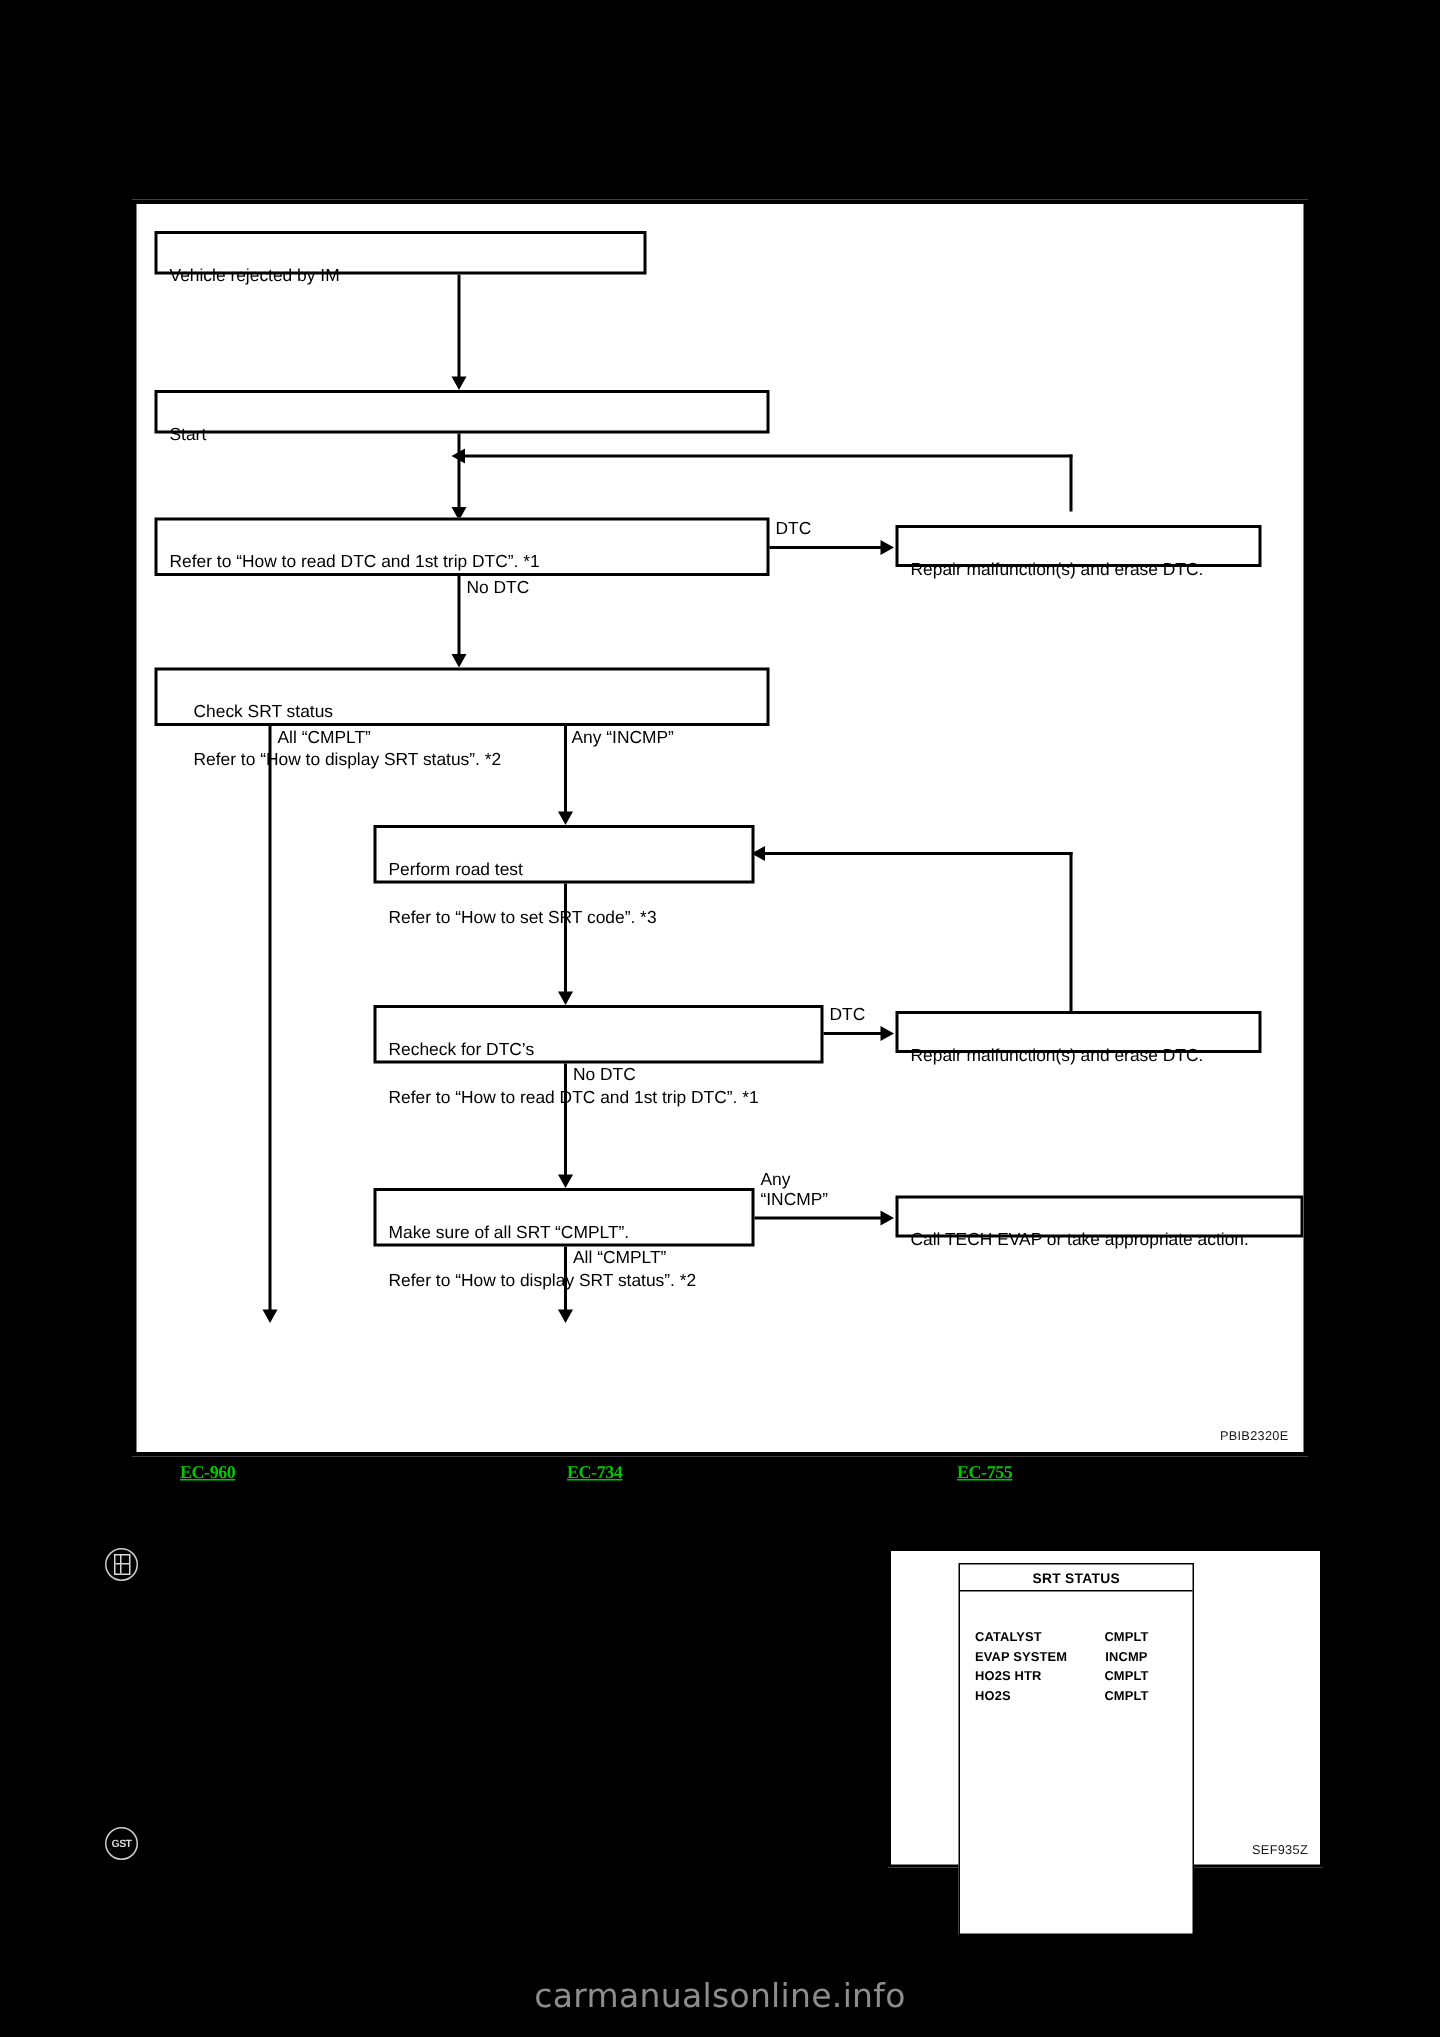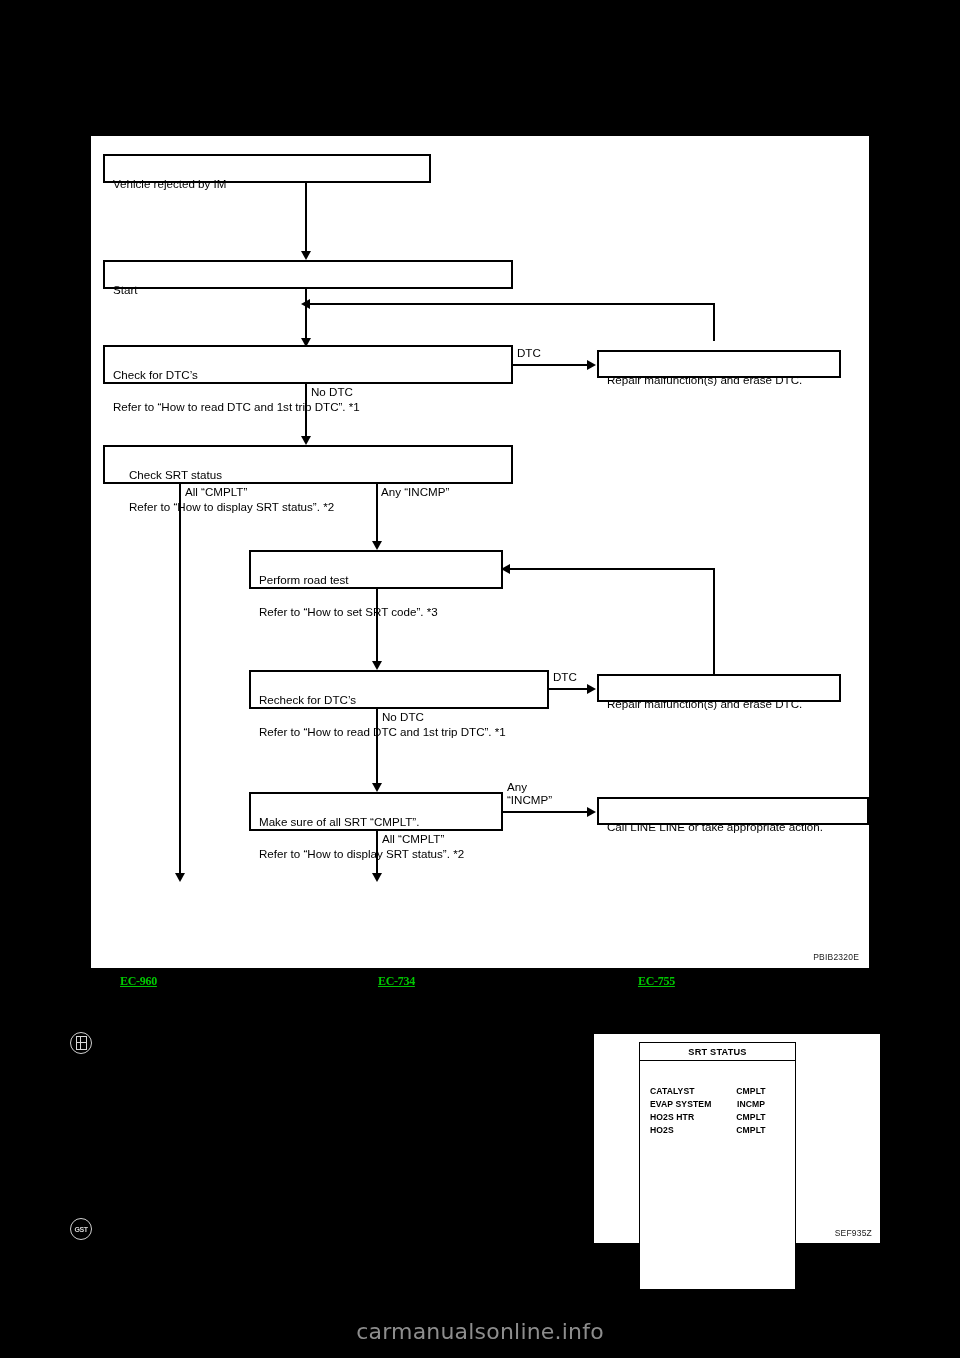--- a/index.html
+++ b/index.html
@@ -102,21 +102,20 @@
     </div>
 
     <div class="vline" style="left:214px;top:153px;height:51px;"></div>
     <div class="arrow-d" style="left:210px;top:202px;"></div>
 
     <div class="hline" style="left:218px;top:167px;width:406px;"></div>
     <div class="arrow-l" style="left:210px;top:163px;"></div>
     <div class="vline" style="left:622px;top:167px;height:38px;"></div>
 
     <div class="box" style="left:12px;top:209px;width:410px;height:39px;">
-      <span class="ln">Check for DTC’s</span>
       <span class="ln">Refer to “How to read DTC and 1st trip DTC”. *1</span>
     </div>
 
     <div class="lbl" style="left:426px;top:210px;">DTC</div>
     <div class="hline" style="left:422px;top:228px;width:76px;"></div>
     <div class="arrow-r" style="left:496px;top:224px;"></div>
 
     <div class="box" style="left:506px;top:214px;width:244px;height:28px;">
       <span class="ln">Repair malfunction(s) and erase DTC.</span>
     </div>
@@ -171,21 +170,21 @@
       <span class="ln">Make sure of all SRT “CMPLT”.</span>
       <span class="ln">Refer to “How to display SRT status”. *2</span>
     </div>
 
     <div class="lbl" style="left:416px;top:644px;line-height:13px;">Any
 “INCMP”</div>
     <div class="hline" style="left:412px;top:675px;width:86px;"></div>
     <div class="arrow-r" style="left:496px;top:671px;"></div>
 
     <div class="box" style="left:506px;top:661px;width:272px;height:28px;">
-      <span class="ln">Call LINE LINE or take appropriate action.</span>
+      <span class="ln">Call TECH EVAP or take appropriate action.</span>
     </div>
 
     <div class="lbl" style="left:291px;top:696px;">All “CMPLT”</div>
     <div class="vline" style="left:285px;top:695px;height:46px;"></div>
     <div class="arrow-d" style="left:281px;top:737px;"></div>
 
 
     <div id="figure-code">PBIB2320E</div>
   </div>
 </div>

